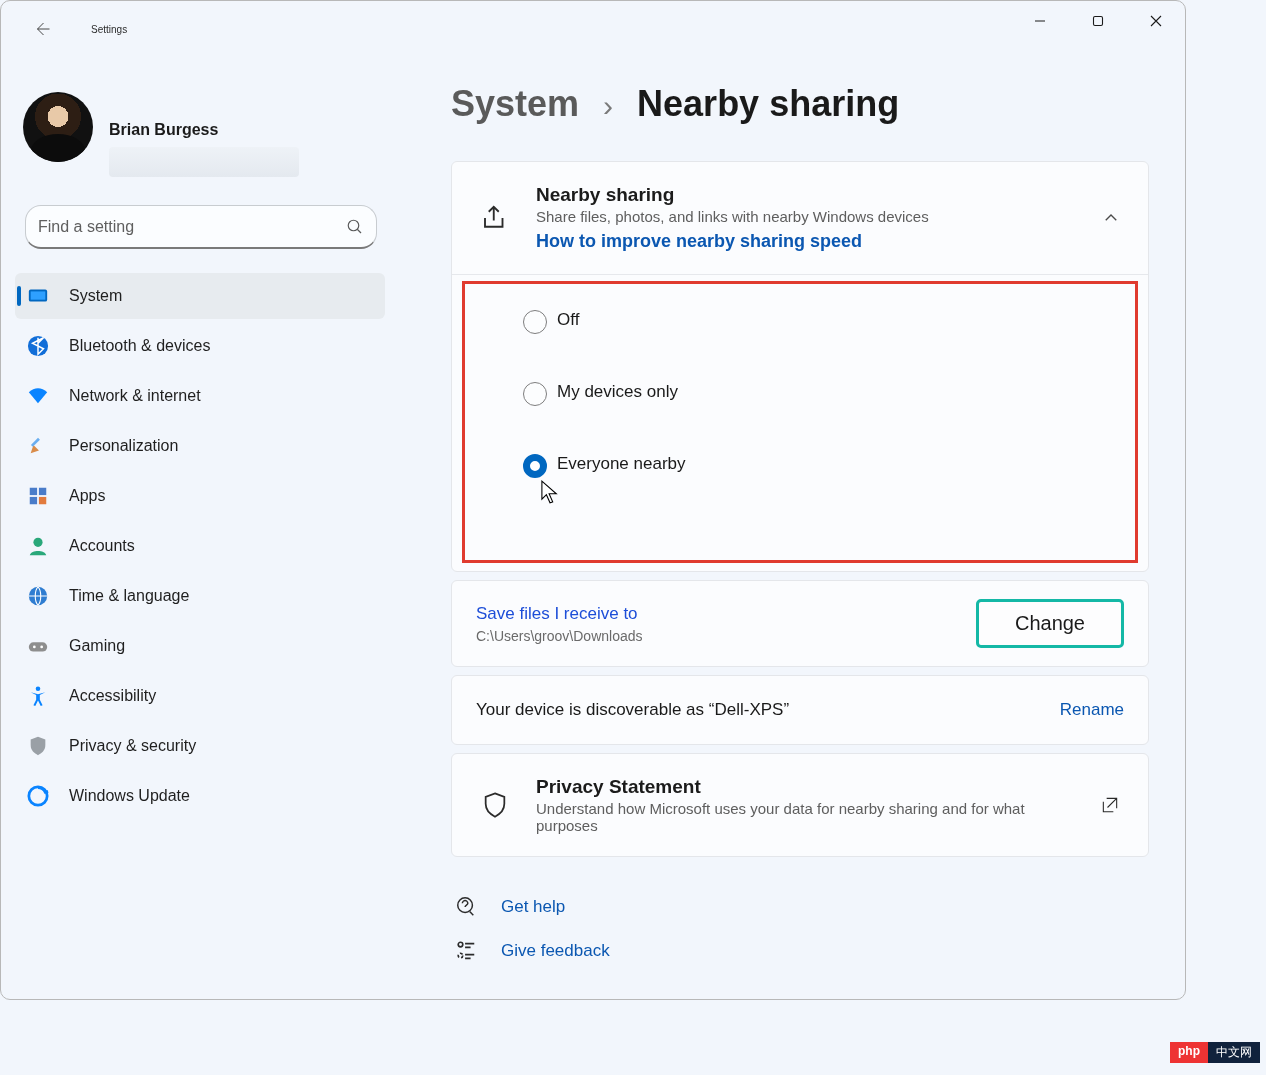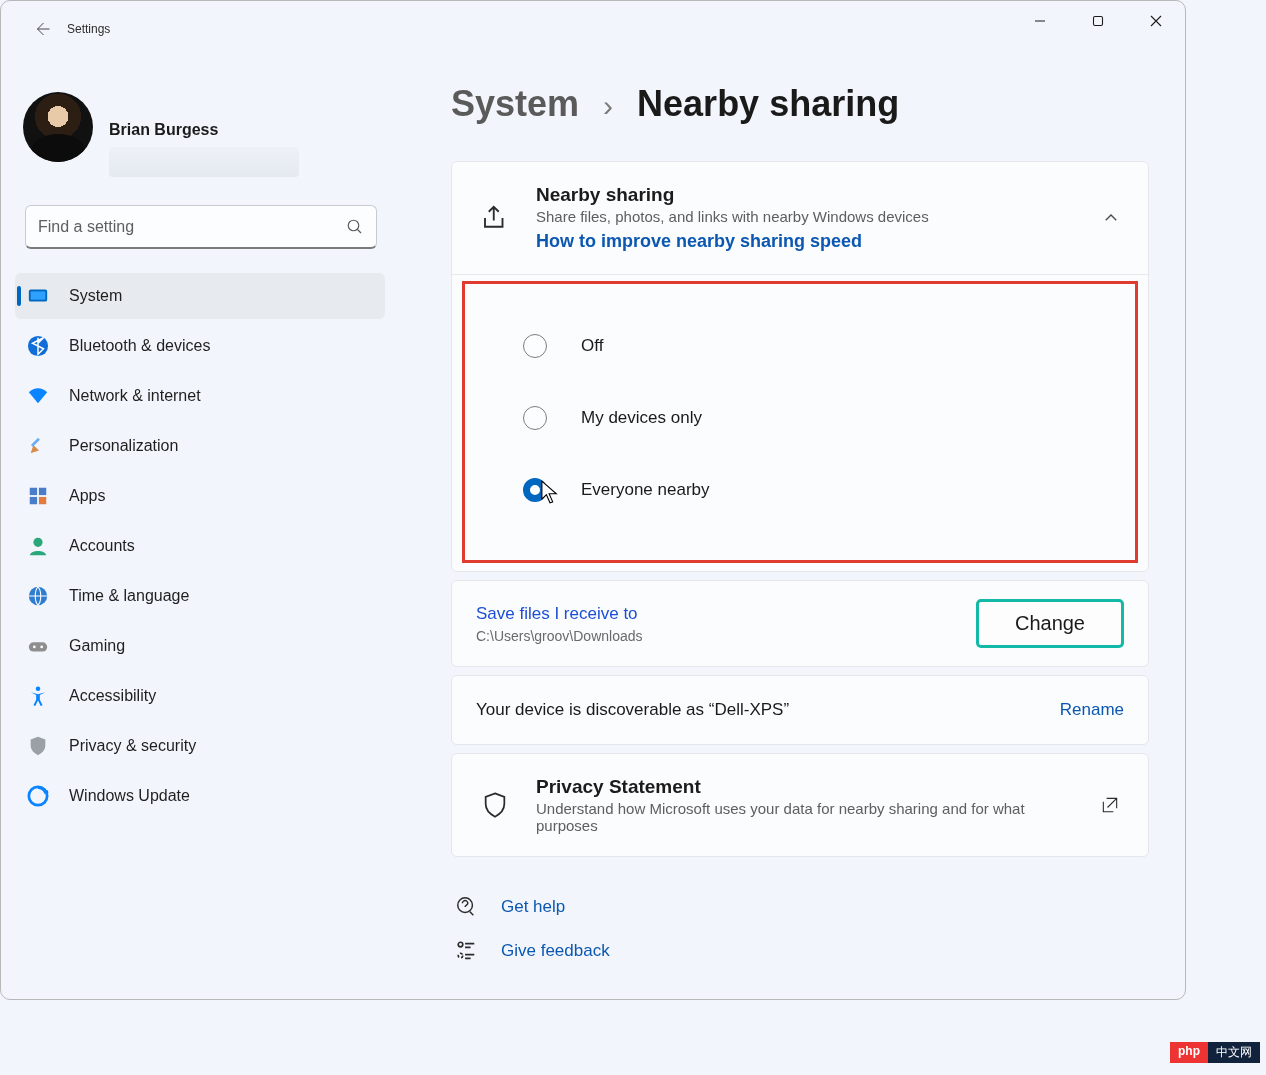--- a/index.html
+++ b/index.html
@@ -35,22 +35,22 @@
     .back-btn {
       width: 42px;
       height: 42px;
       display: flex;
       align-items: center;
       justify-content: center;
       cursor: pointer;
     }
     .back-btn svg { width: 18px; height: 18px; stroke: #333; stroke-width: 1.2; fill: none; }
     .app-title {
-      margin-left: 4px;
-      font-size: 12px;
+      margin-left: 28px;
+      font-size: 10px;
       color: #2c2c2c;
     }
     .window-controls {
       position: absolute;
       right: 0;
       top: 0;
       display: flex;
     }
     .win-ctrl {
       width: 58px;
@@ -99,21 +99,21 @@
       background: linear-gradient(#eef2f7,#e4e9ef);
       border-radius: 4px;
     }
     
     .search-box {
       margin: 0 10px 24px 10px;
       height: 44px;
       background: #fbfdff;
       border: 1px solid #c8ccd0;
       border-bottom: 2px solid #7a7a7a;
-      border-radius: 6px;
+      border-radius: 16px;
       display: flex;
       align-items: center;
       padding: 0 12px;
     }
     .search-box input {
       flex: 1;
       border: none;
       outline: none;
       background: transparent;
       font-size: 16px;
@@ -199,22 +199,22 @@
     .chevron-up { width:18px; height:18px; }
     .card-sep { border-top:1px solid #e6e8ec; }
     
     .radio-box {
       border: 3px solid #e03b2f;
       margin: 6px 10px 8px 10px;
       padding: 26px 0 34px 58px;
     }
     .radio-row {
       display: flex;
-      align-items: center;
-      gap: 34px;
+      align-items: flex-start;
+      gap: 10px;
       height: 72px;
       cursor: pointer;
     }
     .radio {
       width: 24px; height: 24px; border-radius:50%;
       border: 1.5px solid #7e7e7e;
       background:#fcfdfe;
       display:flex; align-items:center; justify-content:center;
     }
     .radio.checked {

